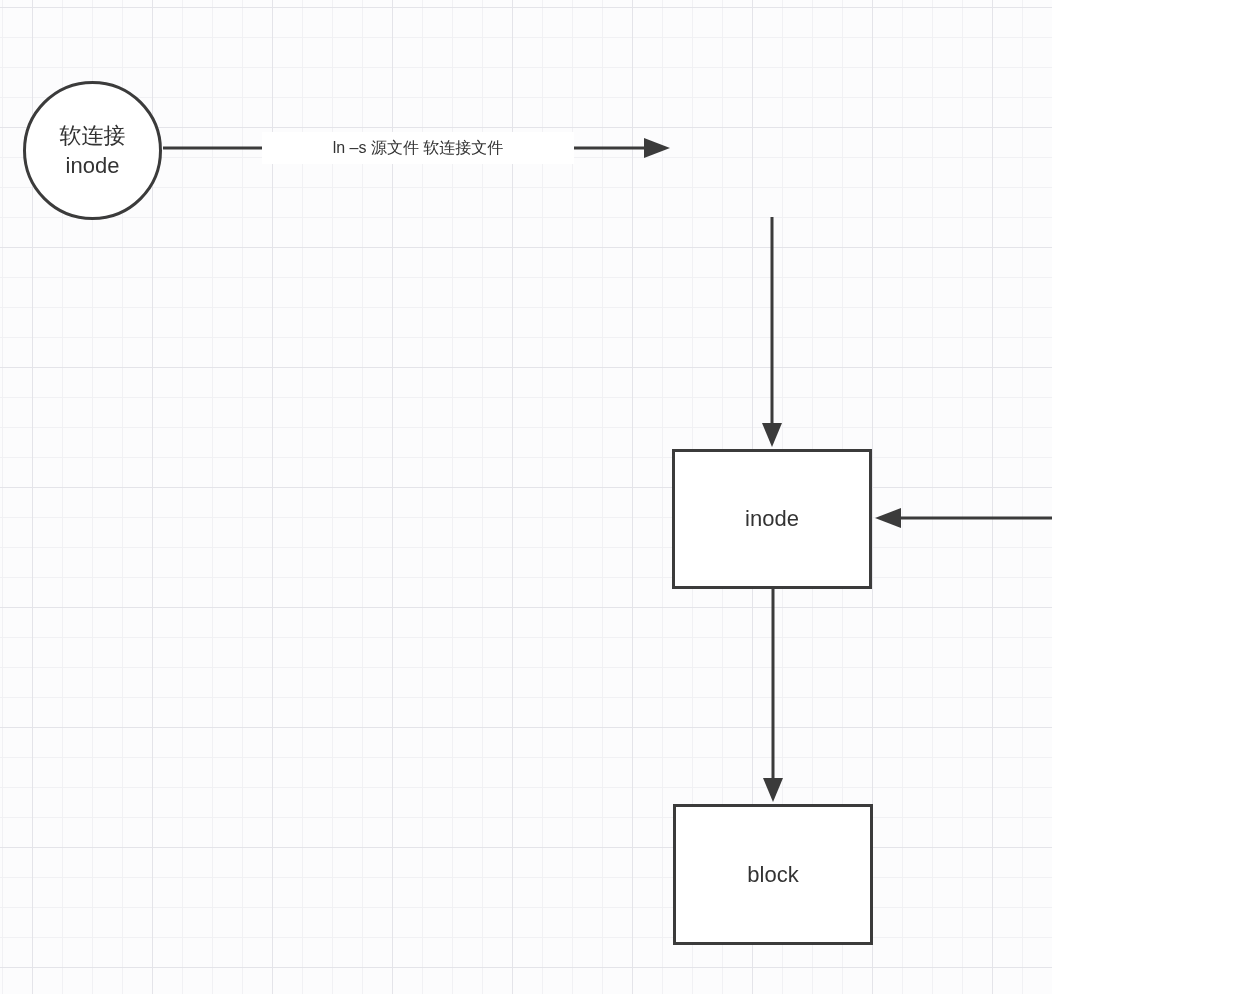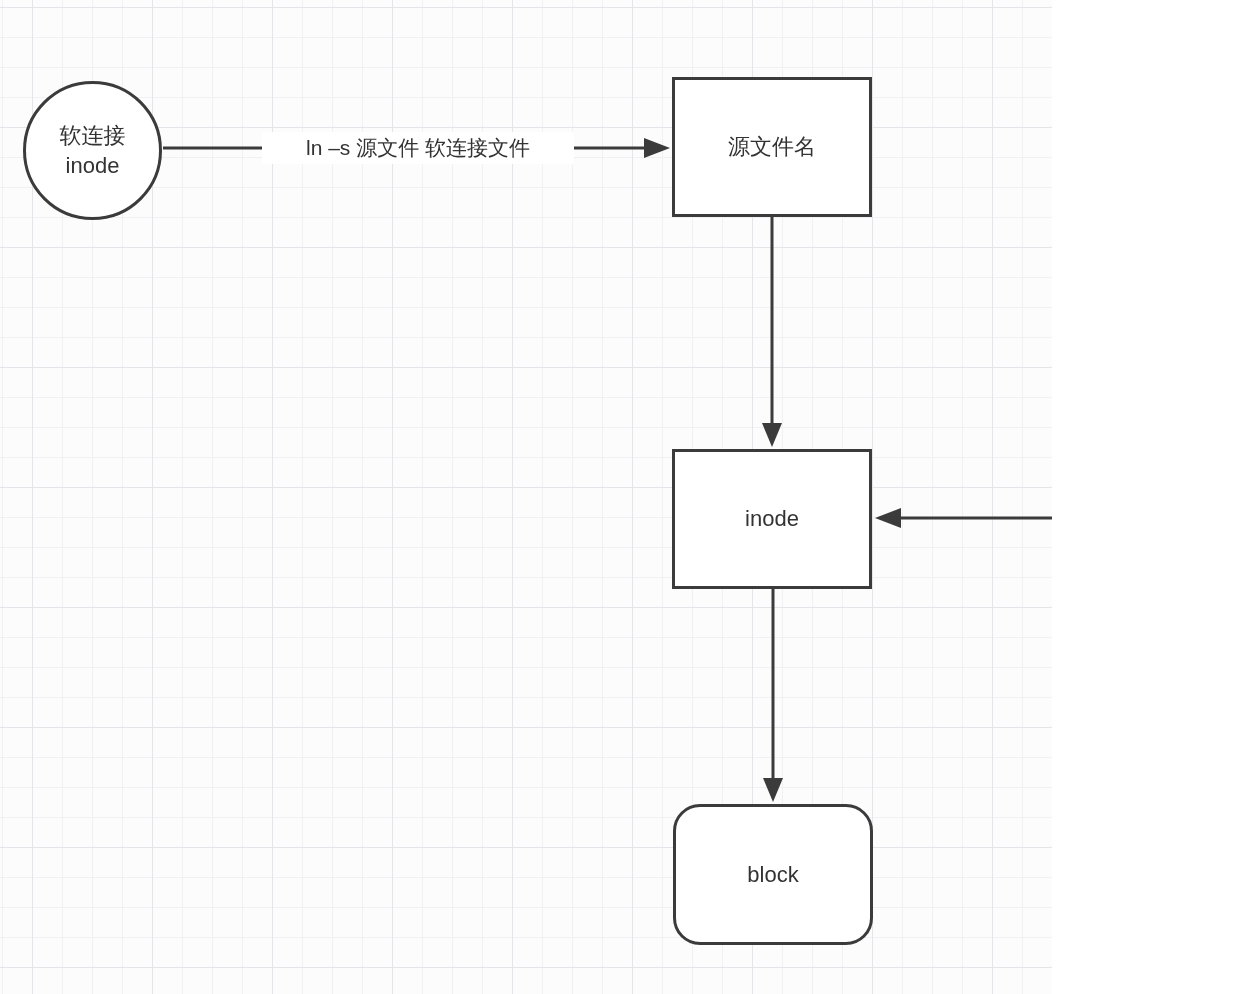--- a/index.html
+++ b/index.html
@@ -49,33 +49,33 @@
     color: #333333;
     font-size: 22px;
     line-height: 1.35;
   }
   .node.circle {
     border-radius: 50%;
   }
   .node-rect-source { left: 672px; top: 77px;  width: 200px; height: 140px; }
   .node-rect-hard   { left: 992px; top: 77px;  width: 200px; height: 140px; }
   .node-rect-inode  { left: 672px; top: 449px; width: 200px; height: 140px; }
-  .node-rect-block  { left: 673px; top: 804px; width: 200px; height: 141px; border-radius: 27px; }
+  .node-rect-block  { left: 673px; top: 804px; width: 200px; height: 141px; }
   .node-circle-soft { left: 23px;  top: 81px;  width: 139px; height: 139px; }
   .edge-label {
     position: absolute;
     left: 262px;
     top: 132px;
     width: 312px;
     height: 32px;
     line-height: 32px;
     text-align: center;
     background: #ffffff;
     color: #333333;
-    font-size: 21px;
+    font-size: 16px;
     white-space: nowrap;
   }
 </style>
 </head>
 <body>
 
 <div class="canvas">
 
   <svg class="edges-layer" viewBox="0 0 1252 994" xmlns="http://www.w3.org/2000/svg">
 
@@ -100,23 +100,20 @@
     </g>
   </svg>
 
   <div class="node circle node-circle-soft">
     <div>
       <span>软连接</span><br>
       <span>inode</span>
     </div>
   </div>
 
-  <div class="node node-rect-source">
-    <span>源文件名</span>
-  </div>
 
 
   <div class="node node-rect-inode">
     <span>inode</span>
   </div>
 
   <div class="node node-rect-block">
     <span>block</span>
   </div>
 

